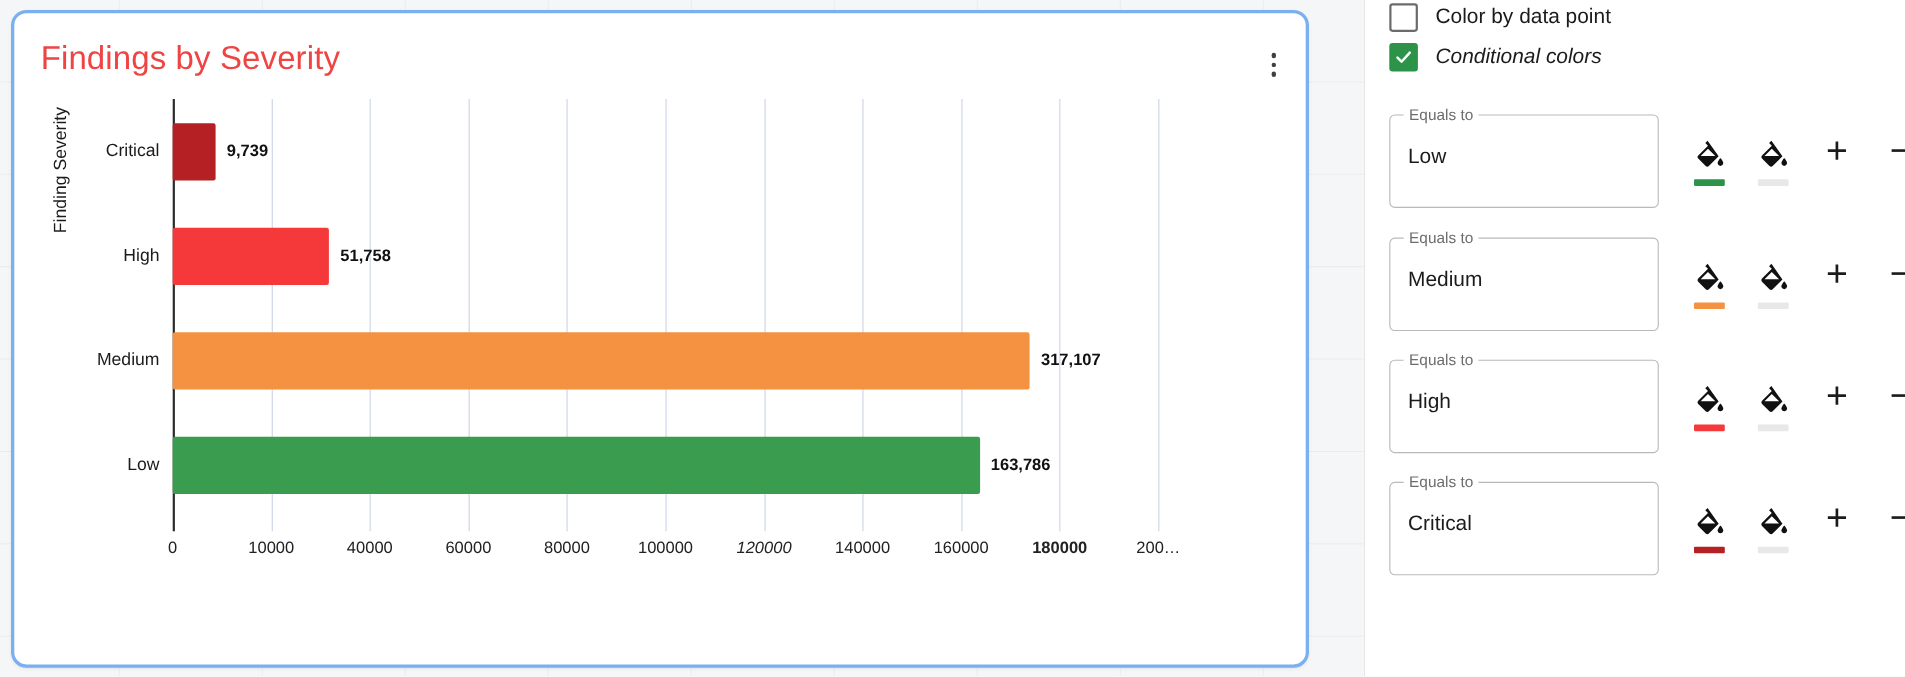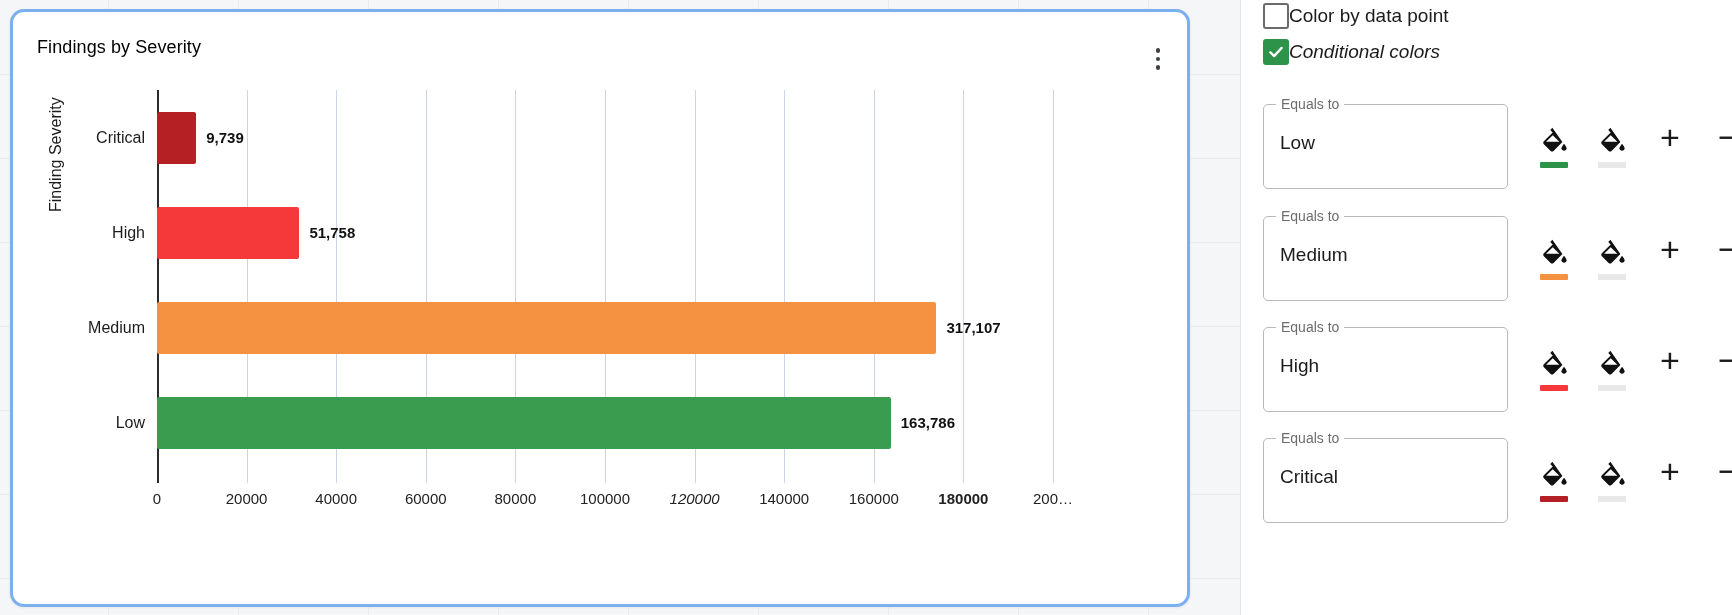--- a/index.html
+++ b/index.html
@@ -38,22 +38,22 @@
     background: #ffffff;
     border: 3px solid #7ab0ef;
     border-radius: 14px;
     box-sizing: border-box;
     box-shadow: 0 1px 3px rgba(0,0,0,0.07);
   }
   .card-title {
     position: absolute;
     left: 24px;
     top: 25px;
-    font-size: 18px;
-    color: #000000;
+    font-size: 30px;
+    color: #ef4444;
     letter-spacing: 0.1px;
     white-space: nowrap;
   }
   .kebab-menu {
     position: absolute;
     right: 16px;
     top: 30px;
     width: 26px;
     height: 34px;
     display: flex;
@@ -171,20 +171,21 @@
     height: 615px;
     background: #ffffff;
     border-left: 1px solid #e6e6e6;
     box-sizing: border-box;
   }
   .check-row {
     position: absolute;
     left: 22px;
     display: flex;
     align-items: center;
+    gap: 16px;
     cursor: pointer;
   }
   .checkbox {
     width: 26px;
     height: 26px;
     border-radius: 3px;
     box-sizing: border-box;
     flex: none;
     display: flex;
     align-items: center;
@@ -286,21 +287,21 @@
       <span></span>
     </div>
 
     <div class="plot-wrap">
       <div class="y-axis-title">Finding Severity</div>
 
       <div class="plot" id="plot">
         <div class="axis-line"></div>
       <div class="x-tick" style="left: 0px;">0</div>
           <div class="gridline" style="left: 89.6px;"></div>
-          <div class="x-tick" style="left: 89.6px;">20000</div>
+          <div class="x-tick" style="left: 89.6px;">10000</div>
           <div class="gridline" style="left: 179.2px;"></div>
           <div class="x-tick" style="left: 179.2px; text-align: center;">40000</div>
           <div class="gridline" style="left: 268.8px;"></div>
           <div class="x-tick" style="left: 268.8px;">60000</div>
           <div class="gridline" style="left: 358.4px;"></div>
           <div class="x-tick" style="left: 358.4px;">80000</div>
           <div class="gridline" style="left: 448px;"></div>
           <div class="x-tick" style="left: 448px;">100000</div>
           <div class="gridline" style="left: 537.6px;"></div>
           <div class="x-tick" style="left: 537.6px; font-style: italic;">120000</div>

